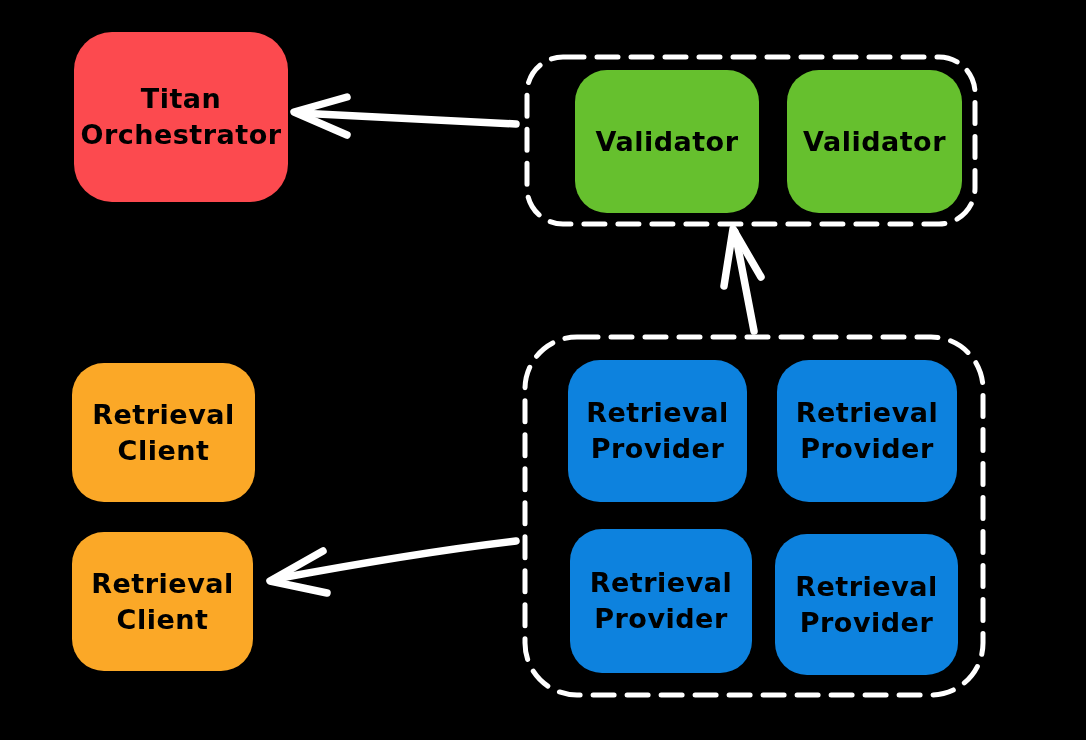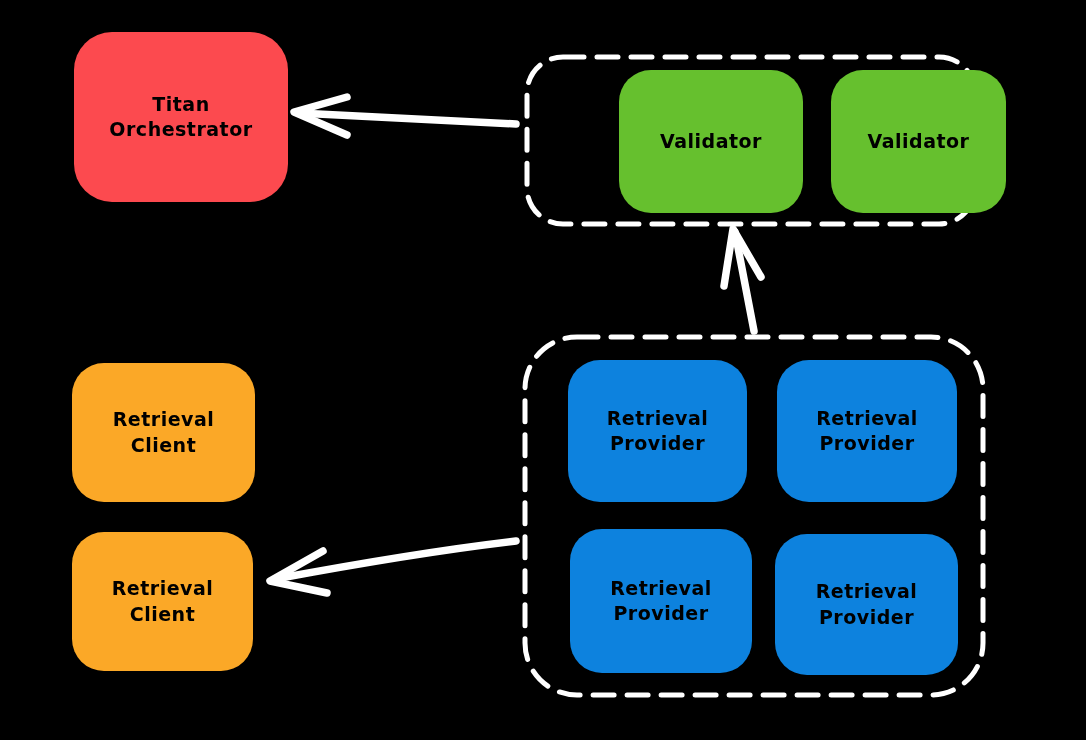--- a/index.html
+++ b/index.html
@@ -15,29 +15,29 @@
     overflow: hidden;
     font-family: "DejaVu Sans", "Liberation Sans", sans-serif;
   }
   .node {
     position: absolute;
     display: flex;
     align-items: center;
     justify-content: center;
     text-align: center;
     color: var(--text, #000);
-    font-size: 19px;
+    font-size: 27px;
     font-weight: bold;
     line-height: 1.32;
     white-space: pre-line;
     border-radius: 32px;
     letter-spacing: 0.5px;
   }
   .node--red    { background: var(--red); border-radius: 38px; }
-  .node--green  { background: var(--green); margin-left: 44px; }
+  .node--green  { background: var(--green); }
   .node--orange { background: var(--orange); }
   .node--blue   { background: var(--blue); }
 
   #titan      { left: 74px;  top: 32px;  width: 214px; height: 170px; }
   #validator1 { left: 575px; top: 70px;  width: 184px; height: 143px; }
   #validator2 { left: 787px; top: 70px;  width: 175px; height: 143px; }
   #client1    { left: 72px;  top: 363px; width: 183px; height: 139px; }
   #client2    { left: 72px;  top: 532px; width: 181px; height: 139px; }
   #provider1  { left: 568px; top: 360px; width: 179px; height: 142px; }
   #provider2  { left: 777px; top: 360px; width: 180px; height: 142px; }

